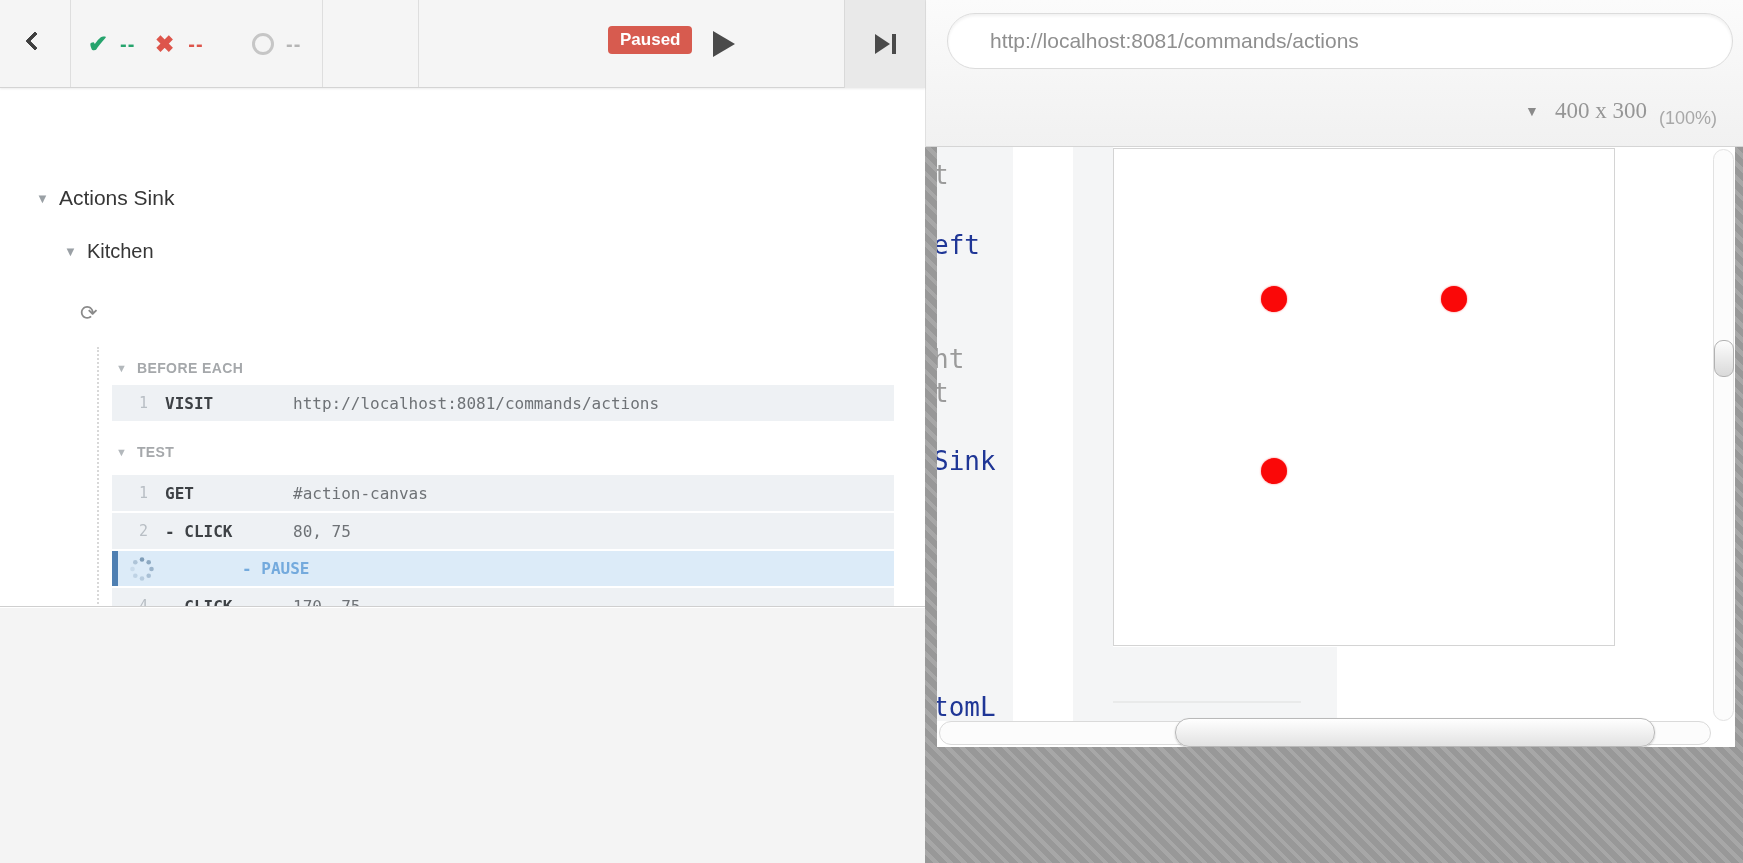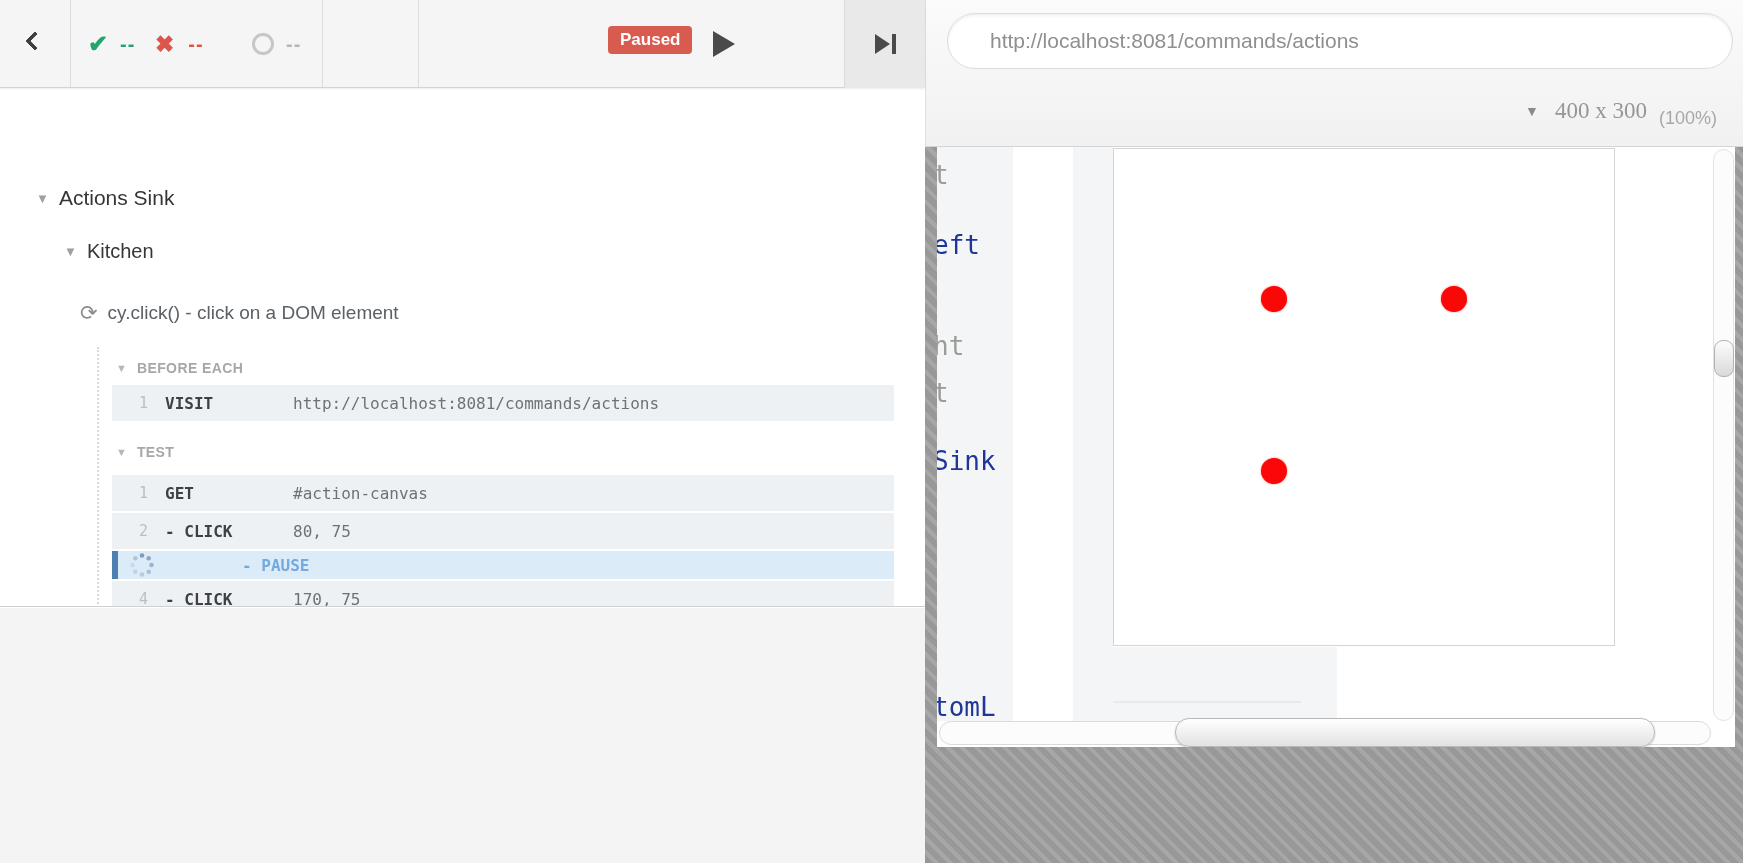--- a/index.html
+++ b/index.html
@@ -50,21 +50,21 @@
   .hook-header { height:22px; display:flex; align-items:center; cursor:pointer; }
   .hook-header .lbl { font-size:14px; font-weight:bold; color:#a5a8ab; letter-spacing:.4px; }
   #hook-before { left:116px; top:268px; }
   #hook-test { left:116px; top:352px; }
   .cmd-col { left:112px; width:782px; }
   .cmd-row { height:36px; margin-bottom:2px; background:#eef1f4; display:flex; align-items:center;
              font-family:"DejaVu Sans Mono", monospace; font-size:16px; cursor:pointer; }
   .cmd-num { width:36px; text-align:right; color:#b8bec4; font-size:15px; flex:0 0 36px; }
   .cmd-method { margin-left:17px; width:128px; color:#3d4145; font-weight:bold; flex:0 0 128px; }
   .cmd-msg { color:#6e7276; }
-  .cmd-row.paused { background:#dcebf8; height:28px; position:relative; padding-left:6px; }
+  .cmd-row.paused { background:#dcebf8; height:35px; position:relative; padding-left:6px; }
   .cmd-row.paused:before { content:""; position:absolute; left:0; top:0; bottom:0; width:6px; background:#4e7fb2; }
   .cmd-row.paused .cmd-method { color:#74aadd; }
   .spinner { width:26px; height:26px; margin-left:11px; flex:0 0 26px; }
   .spinner circle { fill:#7f9db8; }
 
   
   #right-divider { left:925px; top:0; width:1px; height:147px; background:#e0e0e0; }
   #aut-header { left:926px; top:0; width:817px; height:147px; background:linear-gradient(#fbfbfb,#f1f1f1);
                 border-bottom:1px solid #d5d5d5; }
   #url-bar { position:absolute; left:21px; top:13px; width:786px; height:56px; background:#fff;
@@ -140,21 +140,20 @@
       <span class="lbl">Actions Sink</span>
     </div>
 
     <div id="subsuite-row" class="abs">
       <span class="caret">▼</span>
       <span class="lbl">Kitchen</span>
     </div>
 
     <div id="test-row" class="abs">
       <span class="spin-glyph">⟳</span>
-      <span class="lbl">cy.click() - click on a DOM element</span>
     </div>
 
     <div id="indent-line" class="abs"></div>
 
     <div id="hook-before" class="abs hook-header">
       <span class="caret small">▼</span>
       <span class="lbl">BEFORE EACH</span>
     </div>
 
     <div class="abs cmd-col" style="top:296px;">
@@ -220,21 +219,21 @@
   <div id="stage" class="abs">
     <div id="aut-frame">
       <div class="gray-band" style="left:0;top:0;width:76px;height:574px;"></div>
       <div class="gray-band" style="left:136px;top:0;width:40px;height:500px;"></div>
       <div class="gray-band" style="left:136px;top:500px;width:264px;height:75px;"></div>
       <div id="under-line"></div>
 
       <div id="frag-container">
           <span class="frag gray" style="left: -4px; top: 13px;">t</span>
           <span class="frag blue" style="left: -4px; top: 83px;">eft</span>
-          <span class="frag gray" style="left: -4px; top: 184px;">ht</span>
+          <span class="frag gray" style="left: -4px; top: 197px;">ht</span>
           <span class="frag gray" style="left: -4px; top: 231px;">t</span>
           <span class="frag blue" style="left: -4px; top: 299px;">Sink</span>
           <span class="frag blue" style="left: -4px; top: 545px;">tomL</span>
         </div>
 
       <div id="action-canvas">
           <div class="dot" style="left: 147px; top: 137px;"></div>
           <div class="dot" style="left: 327px; top: 137px;"></div>
           <div class="dot" style="left: 147px; top: 309px;"></div>
         </div>

